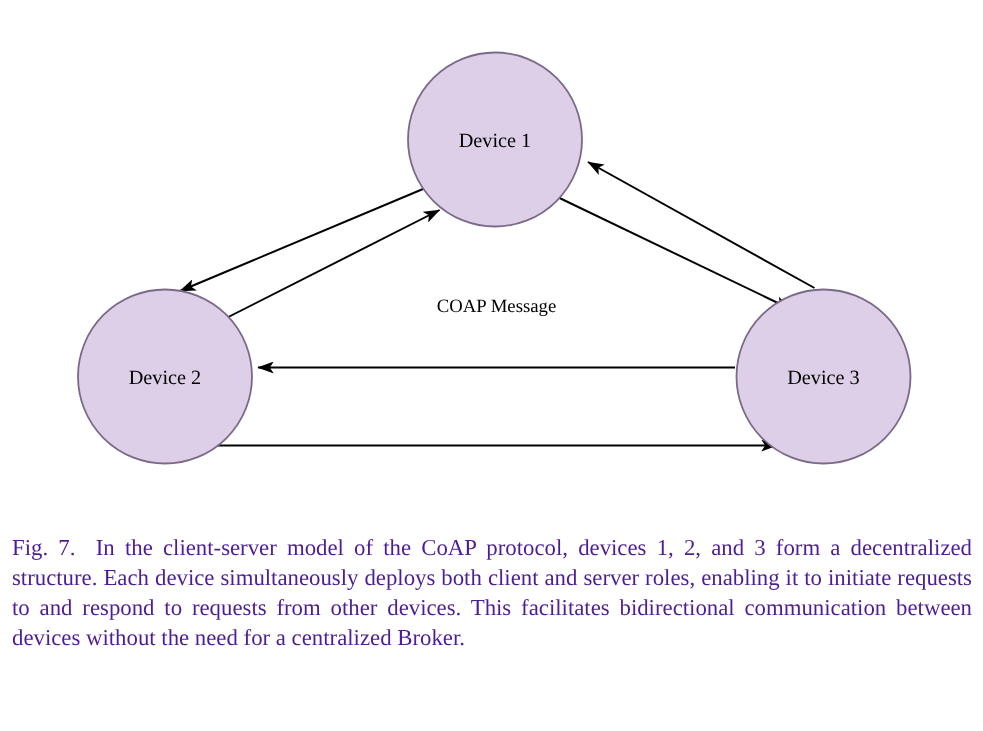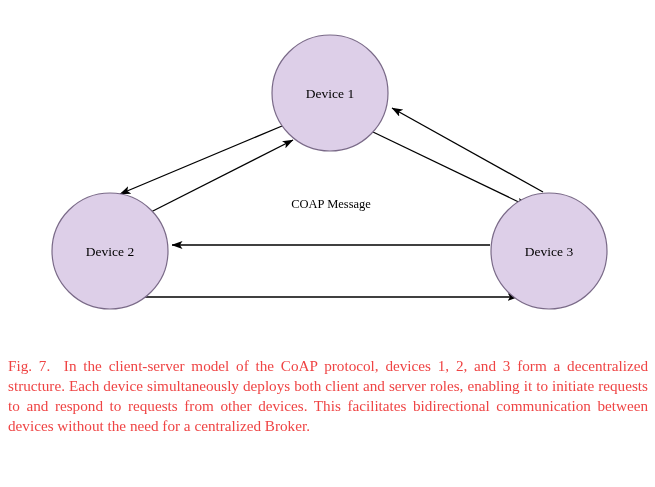--- a/index.html
+++ b/index.html
@@ -37,21 +37,21 @@
   }
   #caption {
     position: absolute;
     left: 8px;
     top: 356px;
     width: 640px;
     font-size: 15.2px;
     line-height: 1.32;
     text-align: justify;
     text-justify: inter-word;
-    color: #ef4444;
+    color: #4c1d95;
   }
   #caption .cap-label {
     white-space: nowrap;
   }
 </style>
 </head>
 <body>
 
 <div id="figure">
   <svg width="655" height="340" viewBox="0 0 655 340" xmlns="http://www.w3.org/2000/svg">

